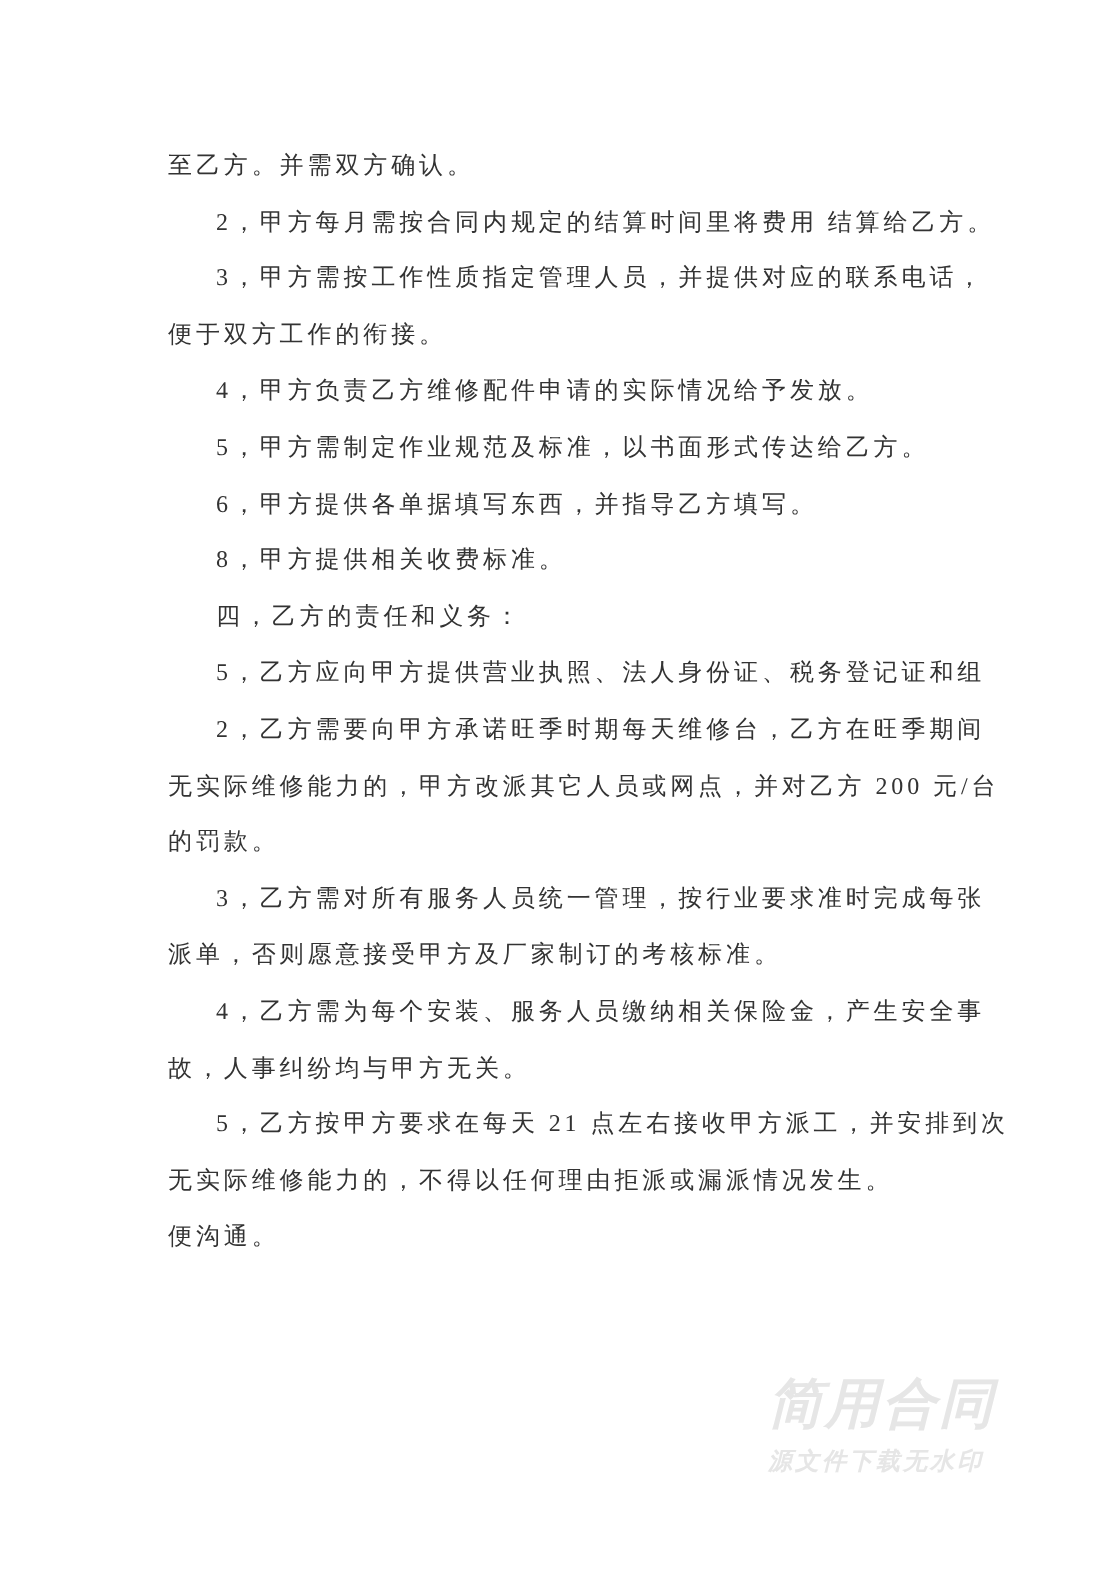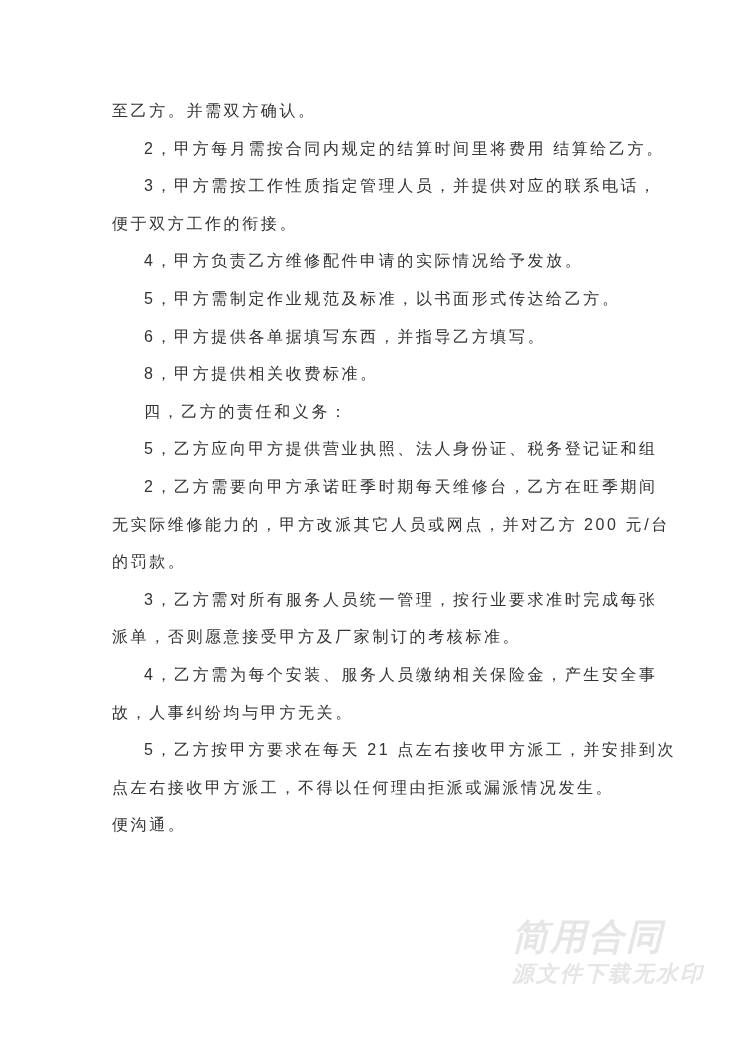--- a/index.html
+++ b/index.html
@@ -1,30 +1,30 @@
 <!DOCTYPE html>
 <html><head>
 <meta charset="utf-8">
 <style>
   html, body { margin: 0; padding: 0; background: #ffffff; }
   body { width: 742px; height: 1049px; position: relative; overflow: hidden; }
   .page { position: absolute; left: 0; top: 0; width: 742px; height: 1049px; background: #fff; }
   .content {
     position: absolute; left: 112px; top: 92px; width: 520px;
-    font-family: Liberation Sans, sans-serif;
+    font-family: Liberation Serif, serif;
     font-size: 16px; color: #333; letter-spacing: 2.6px;
   }
   .line { height: 37.6px; line-height: 37.6px; white-space: nowrap; }
   .indent { padding-left: 32px; }
   .watermark {
     position: absolute; left: 512px; top: 915px; width: 200px; text-align: left;
     font-family: "DejaVu Sans", sans-serif; color: #e6e6e6; font-style: italic;
   }
   .wm-big { font-size: 36px; font-weight: bold; letter-spacing: 2px; line-height: 44px; }
-  .wm-small { font-size: 22px; font-weight: bold; letter-spacing: 2px; line-height: 30px; }
+  .wm-small { font-size: 16px; font-weight: bold; letter-spacing: 2px; line-height: 30px; }
 </style>
 </head>
 <body>
 
 <div class="page">
   <div class="content">
     <div class="line">至乙方。并需双方确认。</div>
     <div class="line indent">2，甲方每月需按合同内规定的结算时间里将费用 结算给乙方。</div>
     <div class="line indent">3，甲方需按工作性质指定管理人员，并提供对应的联系电话，</div>
     <div class="line">便于双方工作的衔接。</div>
@@ -35,21 +35,21 @@
     <div class="line indent">四，乙方的责任和义务：</div>
     <div class="line indent">5，乙方应向甲方提供营业执照、法人身份证、税务登记证和组</div>
     <div class="line indent">2，乙方需要向甲方承诺旺季时期每天维修台，乙方在旺季期间</div>
     <div class="line">无实际维修能力的，甲方改派其它人员或网点，并对乙方 200 元/台</div>
     <div class="line">的罚款。</div>
     <div class="line indent">3，乙方需对所有服务人员统一管理，按行业要求准时完成每张</div>
     <div class="line">派单，否则愿意接受甲方及厂家制订的考核标准。</div>
     <div class="line indent">4，乙方需为每个安装、服务人员缴纳相关保险金，产生安全事</div>
     <div class="line">故，人事纠纷均与甲方无关。</div>
     <div class="line indent">5，乙方按甲方要求在每天 21 点左右接收甲方派工，并安排到次</div>
-    <div class="line">点左右接收甲方派工，不得以任何理由拒派或漏派情况发生。</div>
+    <div class="line">无实际维修能力的，不得以任何理由拒派或漏派情况发生。</div>
     <div class="line">便沟通。</div>
   </div>
 
   <div class="watermark">
     <div class="wm-big">简用合同</div>
     <div class="wm-small">源文件下载无水印</div>
   </div>
 </div>
 
 </body></html>

